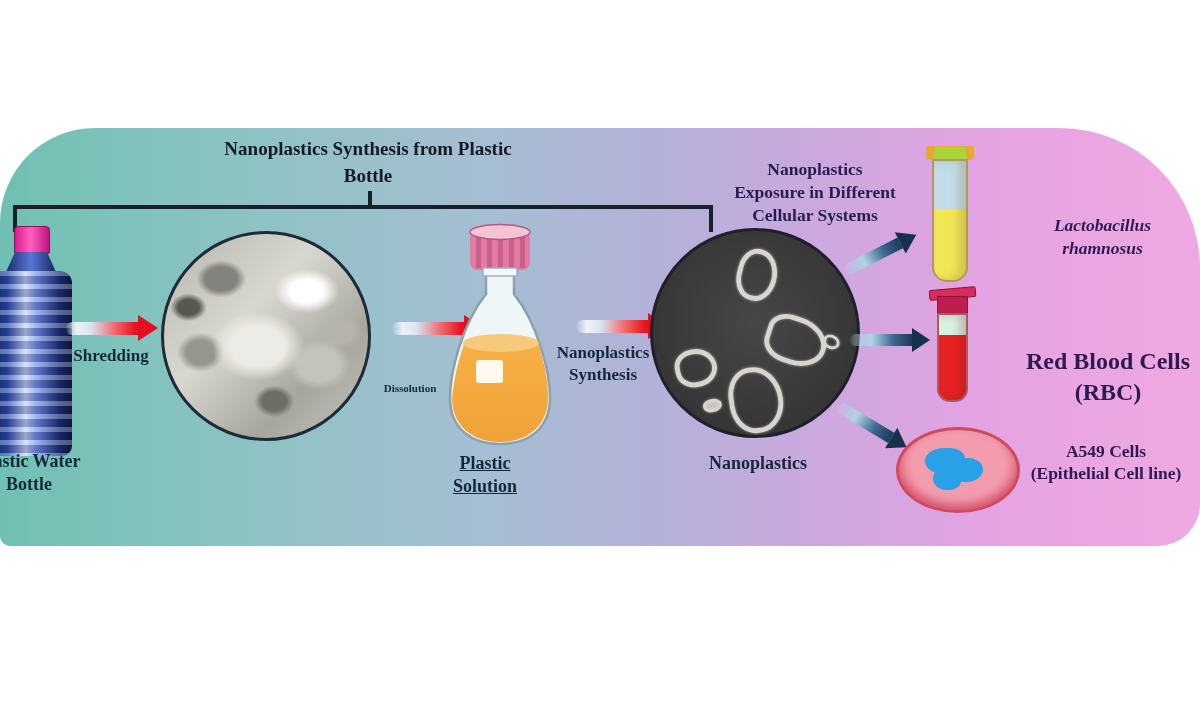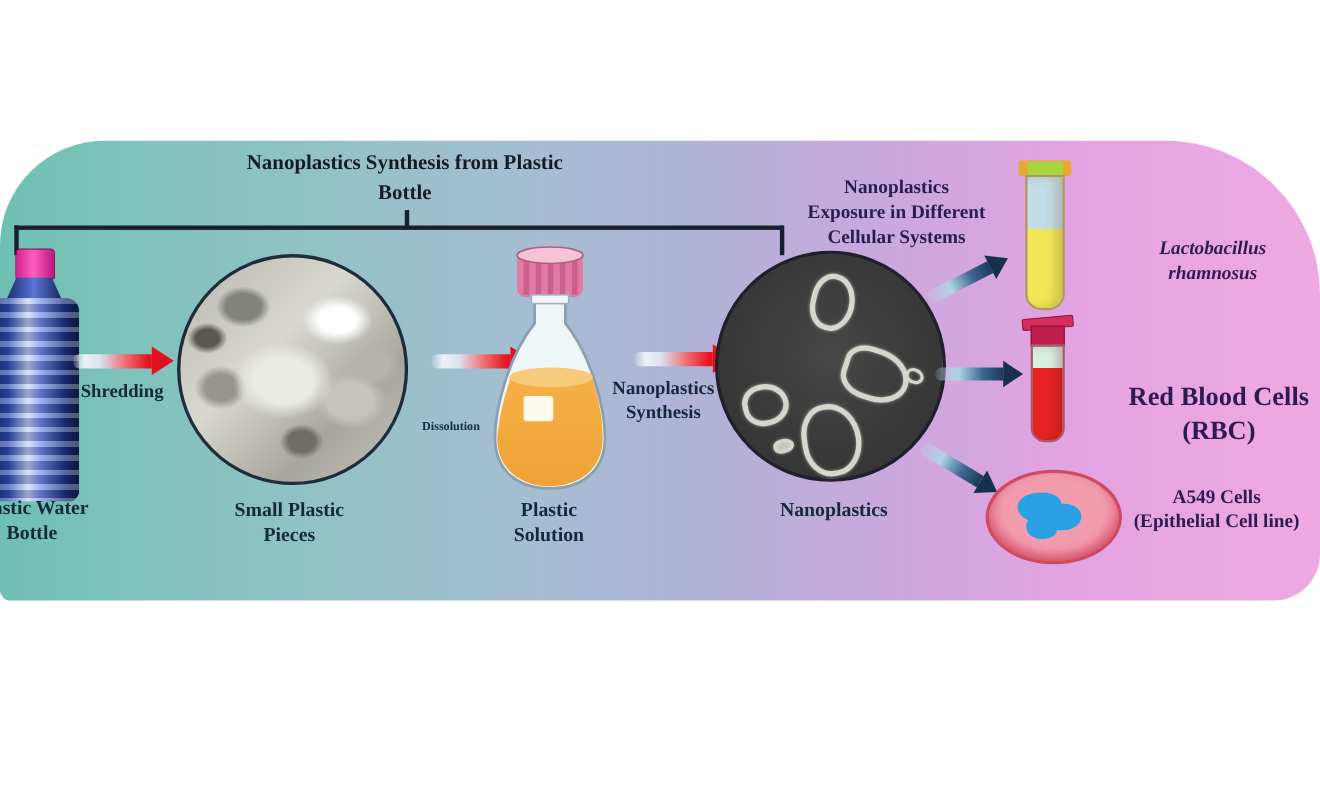--- a/index.html
+++ b/index.html
@@ -124,22 +124,20 @@
     <div class="lbl" style="left:-42px;top:322px;width:142px;">Plastic Water
 Bottle</div>
 
     <div class="arrow-red" style="left:66px;top:187px;">
       <div class="shaft"></div>
       <div class="head"></div>
     </div>
     <div class="lbl" style="left:55px;top:217px;width:112px;font-size:17px;font-family:Liberation Serif, serif;">Shredding</div>
 
     <div class="pieces"></div>
-    <div class="lbl" style="left:180px;top:324px;width:166px;">Small Plastic
-Pieces</div>
 
     <div class="arrow-red" style="left:392px;top:187px;">
       <div class="shaft"></div>
       <div class="head"></div>
     </div>
     <div class="lbl" style="left:352px;top:217px;width:116px;font-size:11px;margin-top:36px;">Dissolution</div>
 
     <svg class="flask" width="108" height="228" viewBox="0 0 108 228">
       <defs>
         <linearGradient id="lq" x1="0" y1="0" x2="0" y2="1">
@@ -155,21 +153,21 @@
       <g fill="#c95f8d">
         <rect x="30" y="10" width="5" height="36"></rect>
           <rect x="41" y="10" width="5" height="36"></rect>
         <rect x="52" y="10" width="5" height="36"></rect>
           <rect x="63" y="10" width="5" height="36"></rect>
         <rect x="74" y="10" width="5" height="36"></rect>
       </g>
       <ellipse cx="54" cy="10" rx="30" ry="7.5" fill="#f4c3d4" stroke="#b35a82" stroke-width="1.5"></ellipse>
       <rect x="37" y="46" width="34" height="8" fill="#f2f7f9" stroke="#9fb0bc" stroke-width="1.5"></rect>
     </svg>
-    <div class="lbl" style="left:438px;top:324px;width:122px;">Plastic
+    <div class="lbl" style="left:424px;top:324px;width:122px;text-decoration:underline;">Plastic
 Solution</div>
 
     <div class="arrow-red" style="left:576px;top:185px;">
       <div class="shaft"></div>
       <div class="head"></div>
     </div>
     <div class="lbl" style="left:542px;top:214px;width:122px;font-size:17px;">Nanoplastics
 Synthesis</div>
 
     <div class="micro">

